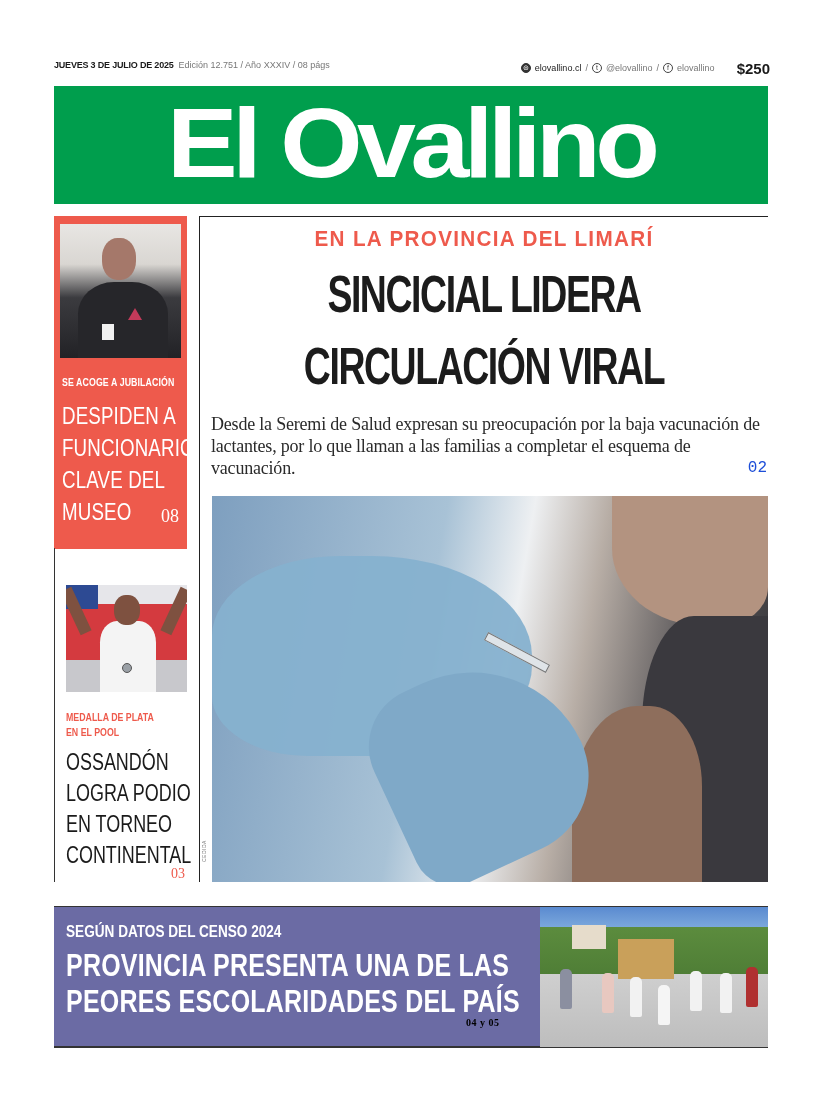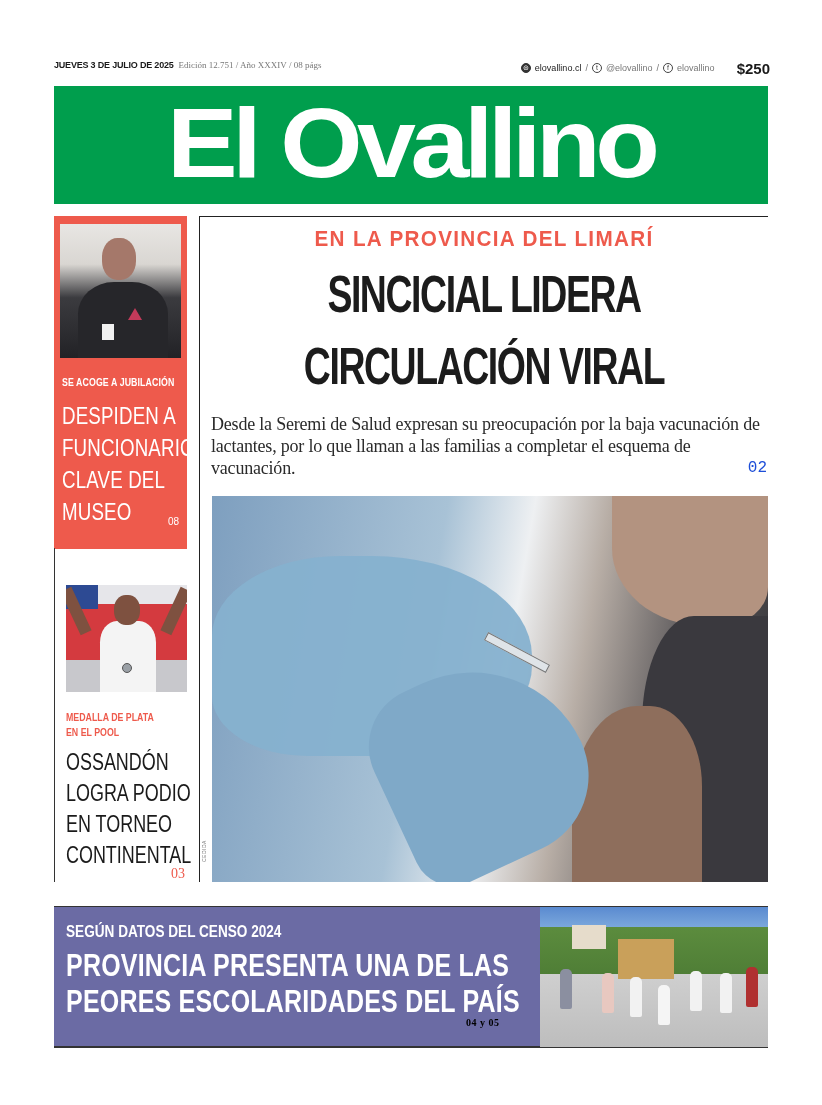--- a/index.html
+++ b/index.html
@@ -2,42 +2,42 @@
 <html><head>
 <meta charset="utf-8">
 <style>
   * { box-sizing: border-box; margin: 0; padding: 0; }
   html, body { width: 822px; height: 1105px; background: #ffffff; overflow: hidden; }
   body { position: relative; font-family: "Liberation Sans", sans-serif; color: #1e1e1e; }
 
   
   .topbar { position: absolute; left: 54px; top: 60px; width: 716px; height: 16px; display: flex; font-size: 9px; }
   .topbar .date { font-weight: bold; color: #1a1a1a; letter-spacing: -0.2px; }
-  .topbar .edition { color: #777; margin-left: 5px; font-family: Liberation Serif, serif; }
+  .topbar .edition { color: #777; margin-left: 5px; }
   .topbar .right { margin-left: auto; display: flex; align-items: center; gap: 4px; color: #777; }
   .topbar .site { font-weight: normal; color: #222; }
   .topbar .ico { display: inline-flex; width: 10px; height: 10px; border-radius: 50%; border: 1px solid #444; font-size: 7px; line-height: 8px; justify-content: center; align-items: center; color: #444; }
   .topbar .ico.globe { background: #333; color: #fff; border-color: #333; }
   .topbar .price { font-weight: bold; font-size: 15px; color: #1a1a1a; margin-left: 18px; }
 
   
   .masthead { position: absolute; left: 54px; top: 86px; width: 714px; height: 118px; background: #009e4d; display: flex; align-items: center; justify-content: center; }
   .masthead .logo { color: #fff; font-family: "Liberation Sans", sans-serif; font-weight: bold; font-size: 98px; letter-spacing: -5px; transform: scaleX(1.08); line-height: 1; margin-top: -4px; }
 
   
   .leftcol-line { position: absolute; left: 54px; top: 548px; width: 1px; height: 334px; background: #333; }
   .side1 { position: absolute; left: 54px; top: 216px; width: 133px; height: 333px; background: #ee5a4c; padding: 8px 12px 0 6px; }
   .side1 .photo { width: 121px; height: 134px; background: linear-gradient(180deg, #e8e6e3 0%, #d9d6d2 30%, #3b3b3f 55%, #222226 100%); position: relative; overflow: hidden; }
   .side1 .photo .head { position: absolute; left: 42px; top: 14px; width: 34px; height: 42px; border-radius: 45%; background: #a5786a; }
   .side1 .photo .body { position: absolute; left: 18px; top: 58px; width: 90px; height: 80px; border-radius: 40% 40% 0 0; background: #26262a; }
   .side1 .photo .badge { position: absolute; left: 42px; top: 100px; width: 12px; height: 16px; background: #f1f1f1; }
   .side1 .photo .logo2 { position: absolute; left: 68px; top: 84px; width: 14px; height: 12px; background: #c23a5a; clip-path: polygon(50% 0, 100% 100%, 0 100%); }
   .side1 .kicker { margin-top: 19px; margin-left: 2px; color: #fff; font-weight: bold; font-size: 10px; letter-spacing: 0.1px; transform: scaleX(0.88); transform-origin: left; white-space: nowrap; }
   .side1 .title { margin-top: 12px; margin-left: 2px; color: #fff; font-size: 24px; line-height: 32px; transform: scaleX(0.78); transform-origin: left; white-space: nowrap; letter-spacing: 0.2px; }
-  .side1 .page { position: absolute; right: 8px; bottom: 22px; color: #fff; font-family: Liberation Sans, sans-serif; font-size: 10px; }
+  .side1 .page { position: absolute; right: 8px; bottom: 22px; color: #fff; font-family: Liberation Serif, serif; font-size: 18px; }
 
   .side2 { position: absolute; left: 54px; top: 548px; width: 133px; height: 334px; padding: 37px 0 0 12px; }
   .side2 .photo { width: 121px; height: 107px; position: relative; overflow: hidden; background: linear-gradient(180deg, #e6e6ea 0%, #e6e6ea 18%, #d43a3f 18%, #d43a3f 70%, #c8c8cc 70%); }
   .side2 .photo .blue { position: absolute; left: 0; top: 0; width: 32px; height: 24px; background: #2d4a93; }
   .side2 .photo .shirt { position: absolute; left: 34px; top: 36px; width: 56px; height: 72px; background: #f4f4f4; border-radius: 30% 30% 0 0; }
   .side2 .photo .head { position: absolute; left: 48px; top: 10px; width: 26px; height: 30px; border-radius: 45%; background: #7e5140; }
   .side2 .photo .medal { position: absolute; left: 56px; top: 78px; width: 10px; height: 10px; border-radius: 50%; background: #9aa0a6; border: 1px solid #555; }
   .side2 .photo .arm-l { position: absolute; left: 4px; top: 2px; width: 12px; height: 48px; background: #7e5140; transform: rotate(-25deg); }
   .side2 .photo .arm-r { position: absolute; left: 104px; top: 2px; width: 12px; height: 48px; background: #7e5140; transform: rotate(25deg); }
   .side2 .kicker { margin-top: 18px; color: #ee5a4c; font-weight: bold; font-size: 10px; line-height: 15px; transform: scaleX(0.88); transform-origin: left; white-space: pre-line; }

